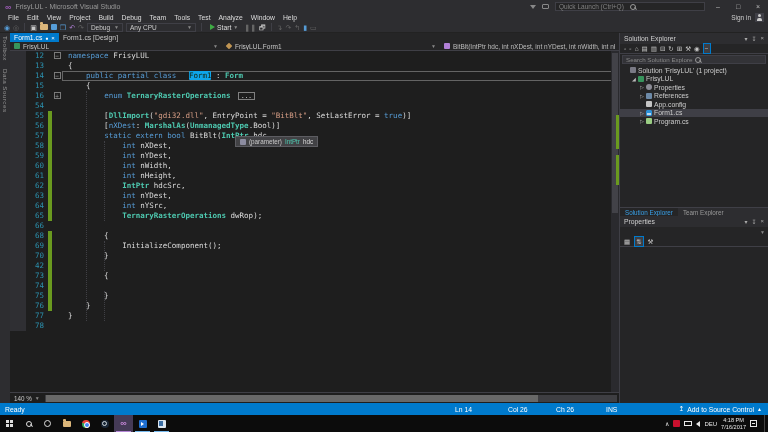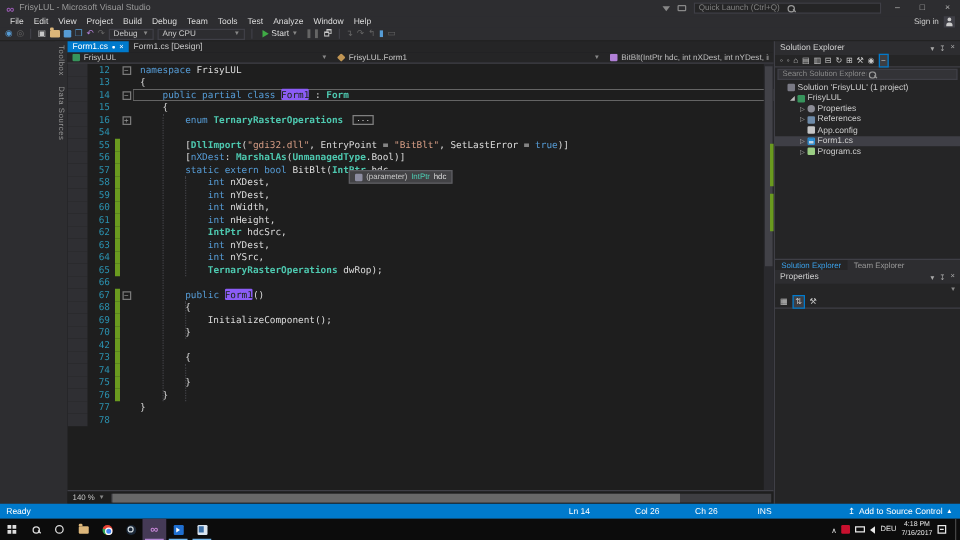--- a/index.html
+++ b/index.html
@@ -40,21 +40,21 @@
   .folder { width:8px; height:6px; background:#dcb67a; border-radius:1px; position:relative; display:inline-block; }
   .folder::before { content:""; position:absolute; top:-2px; left:0; width:3px; height:2px; background:#dcb67a; border-radius:1px 1px 0 0; }
   .floppy { width:6px; height:6px; background:#569cd6; display:inline-block; border-radius:1px; }
   .tsep { width:1px; height:8px; background:#3f3f46; margin:0 2px; }
   .combo { height:9px; border:1px solid #3f3f46; background:#2d2d30; display:flex; align-items:center; font-size:6.5px; color:#ccc; padding:0 3px; gap:4px; }
   .combo .arr { color:#888; font-size:5px; }
   .startbtn { display:flex; align-items:center; gap:2px; font-size:6.8px; color:#ddd; padding:0 3px; }
   .play { width:0; height:0; border-top:3px solid transparent; border-bottom:3px solid transparent; border-left:5px solid #3fab45; display:inline-block; }
 
   
-  .main { display:flex; height:370px;padding-left:44px; }
+  .main { display:flex; height:370px; }
   .leftdock { width:10px; background:#2d2d30; display:flex; flex-direction:column; gap:8px; padding-top:3px; align-items:center; }
   .vlabel { writing-mode:vertical-rl; font-size:6.2px; color:#969696; letter-spacing:0.5px; }
 
   .editor { flex:1; display:flex; flex-direction:column; background:#1e1e1e; min-width:0; }
   .tabsrow { height:9px; display:flex; background:#252526; align-items:stretch; }
   .tab { display:flex; align-items:center; gap:3px; padding:0 4px; font-size:6.8px; color:#c8c8c8; }
   .tab.active { background:#007acc; color:#fff; }
   .tab .dot { font-size:5px; }
   .tab .x { font-size:6px; }
   .navbar { height:9px; display:flex; align-items:center; background:#252526; border-bottom:1px solid #3f3f46; font-size:6.5px; color:#c8c8c8; }
@@ -71,21 +71,21 @@
   .cl { display:flex; height:10px; line-height:10px; }
   .bp { width:16px; background:#2f2f33; flex:0 0 auto; }
   .ln { width:22px; text-align:right; padding-right:4px; color:#2b91af; flex:0 0 auto; }
   .chg { width:4px; flex:0 0 auto; }
   .chg.on { background:#6a9a1f; }
   .fold { width:10px; flex:0 0 auto; text-align:center; color:#9a9a9a; }
   .fbox { display:inline-block; width:7px; height:7px; line-height:6px; border:1px solid #7a7a7a; font-size:6px; margin-top:1px; background:#1e1e1e; }
   .body { flex:1; white-space:pre; padding-left:6px; min-width:0; }
   .cl.boxed .body { box-shadow:inset 0 0 0 1px #646464; }
   .tk-k { color:#569cd6; } .tk-t { color:#4ec9b0;font-weight:bold; } .tk-s { color:#d69d85; } .tk-p { color:#dcdcdc; }
-  .tk-h { background:#8b5cf6; color:#15230d; border-radius:1px; }
+  .tk-h { background:#0ea5e9; color:#15230d; border-radius:1px;margin-left:8px; }
   .collapsed { display:inline-block; border:1px solid #808080; color:#dcdcdc; font-size:6px; line-height:6px; padding:0 2px; margin-left:3px; vertical-align:middle; }
   .guide { position:absolute; width:0; border-left:1px dotted #404045; }
   .tooltip { position:absolute; left:225px; top:85px; background:#424245; border:1px solid #5d5d62; display:flex; align-items:center; gap:3px; padding:1px 4px; font-size:6.3px; z-index:5; font-family:"Liberation Sans",sans-serif; }
   .tt-icn { width:6px; height:6px; background:#8c8ca0; border-radius:1px; }
   .tt-kind { color:#c8c8c8; } .tt-type { color:#4ec9b0; } .tt-id { color:#dcdcdc; }
   .vscroll { position:absolute; right:0; top:0; bottom:0; width:8px; background:#2a2a2e; }
   .vthumb { position:absolute; left:1px; width:6px; top:2px; height:160px; background:#424248; }
   .vmark { position:absolute; right:0; width:3px; background:#6a9a1f; }
 
   .hscrollrow { height:11px; display:flex; align-items:center; background:#1e1e1e; border-top:1px solid #3f3f46; padding:0 2px; gap:3px; }
@@ -405,27 +405,20 @@
             <div class="chg on"></div>
             <div class="fold"></div>
             <div class="body"><span class="tk-p">            </span><span class="tk-t">TernaryRasterOperations</span><span class="tk-p"> dwRop);</span></div>
           </div>
           <div class="cl">
             <div class="bp"></div>
             <div class="ln">66</div>
             <div class="chg"></div>
             <div class="fold"></div>
             <div class="body"></div>
-          </div>
-          <div class="cl">
-            <div class="bp"></div>
-            <div class="ln">67</div>
-            <div class="chg on"></div>
-            <div class="fold"><span class="fbox">−</span></div>
-            <div class="body"><span class="tk-p">        </span><span class="tk-k">public</span><span class="tk-p"> </span><span class="tk-h">Form1</span><span class="tk-p">()</span></div>
           </div>
           <div class="cl">
             <div class="bp"></div>
             <div class="ln">68</div>
             <div class="chg on"></div>
             <div class="fold"></div>
             <div class="body"><span class="tk-p">        {</span></div>
           </div>
           <div class="cl">
             <div class="bp"></div>

